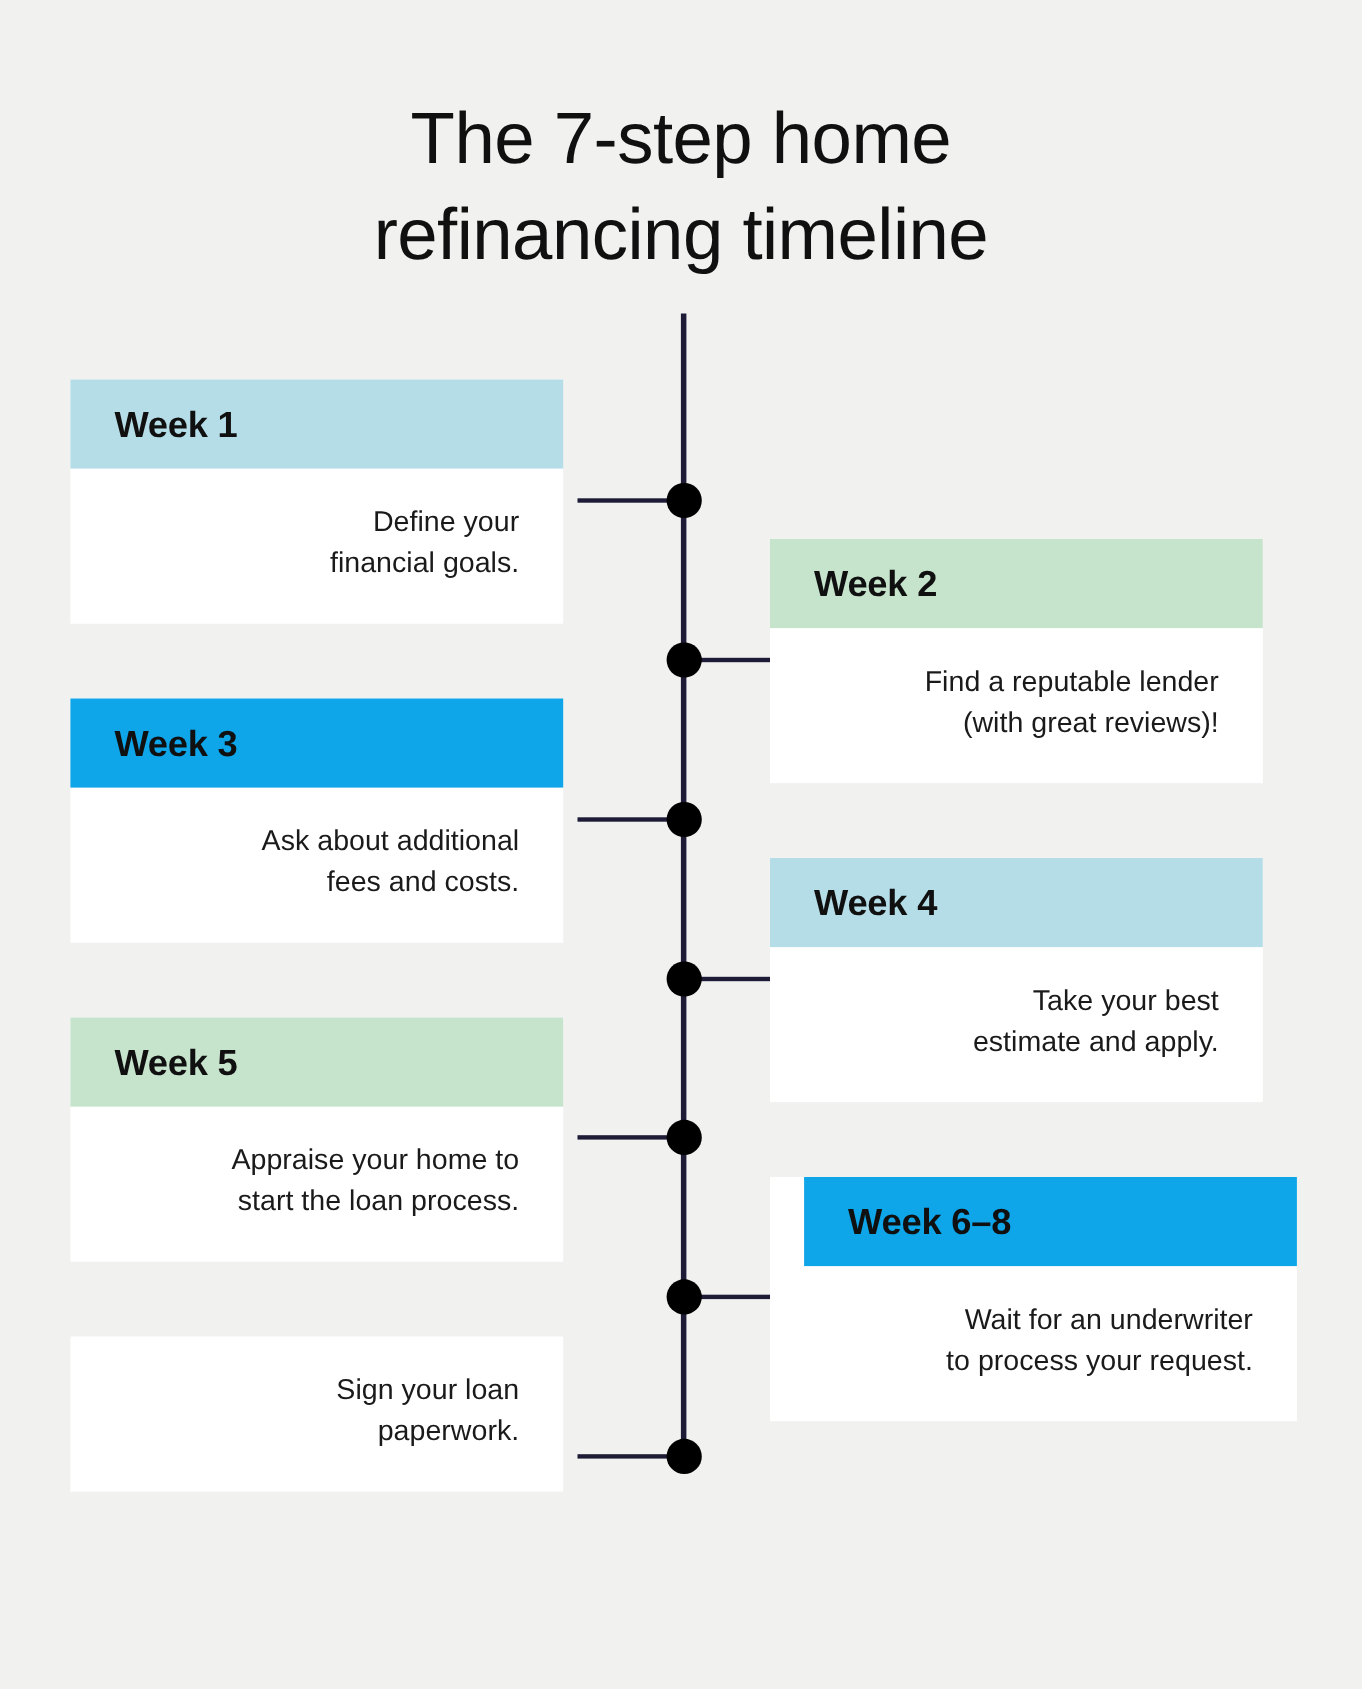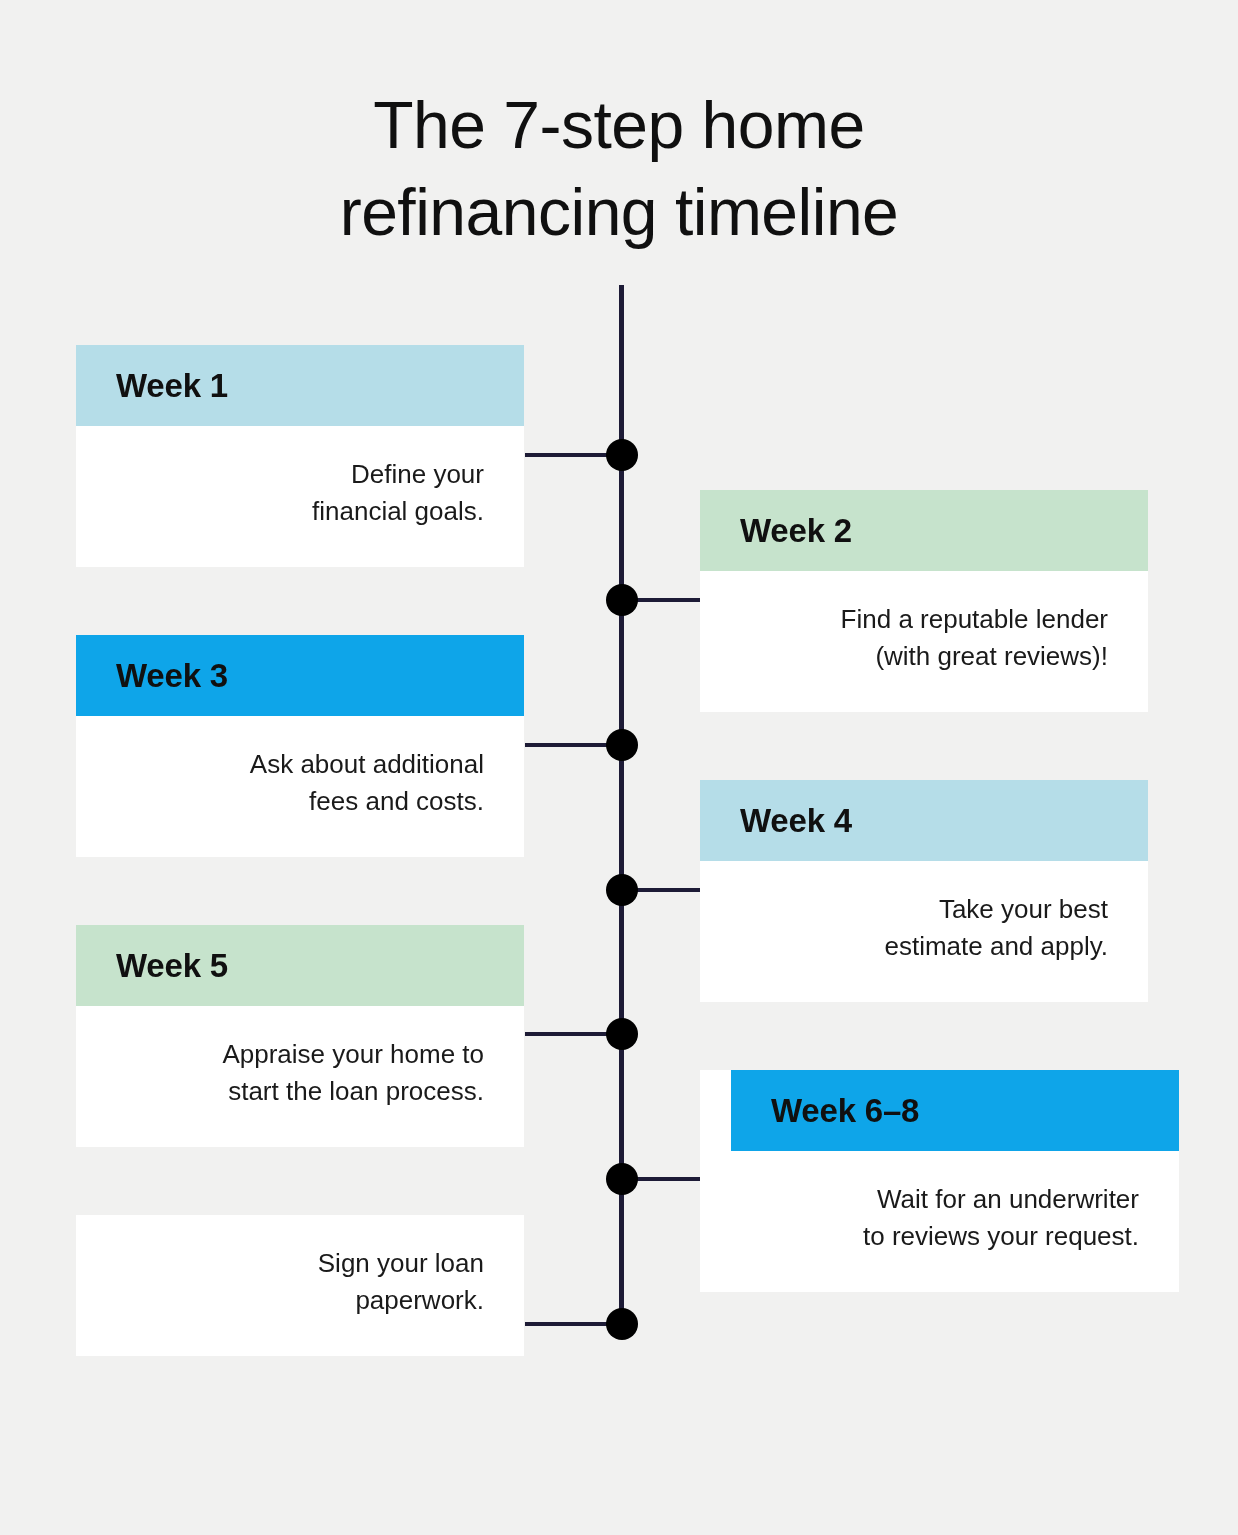--- a/index.html
+++ b/index.html
@@ -63,21 +63,21 @@
   }
   .connector.to-left  { left: 525px; width: 97px; }
   .connector.to-right { left: 622px; width: 78px; }
 
   
   .card {
     position: absolute;
     width: 448px;
     background: #ffffff;
   }
-  .card.left  { left: 76px; }
+  .card.left  { left: 64px; }
   .card.right { left: 700px; }
 
   .card-header {
     padding: 22px 40px 21px 40px;
     font-size: 33px;
     font-weight: 700;
     color: #101010;
     letter-spacing: -0.2px;
   }
   .card-header.blue   { background: #b5dde8; }
@@ -146,21 +146,21 @@
 
   <div class="card left" style="top:925px;">
     <div class="card-header green">Week 5</div>
     <div class="card-body">Appraise your home to
 start the loan process.</div>
   </div>
 
   <div class="card right" style="top:1070px;padding-left:31px;">
     <div class="card-header purple">Week 6–8</div>
     <div class="card-body">Wait for an underwriter
-to reviews your request.</div>
+to process your request.</div>
   </div>
 
   <div class="card left" style="top:1215px;">
     <div class="card-body">Sign your loan
 paperwork.</div>
   </div>
 
 </div>
 
 </body></html>

